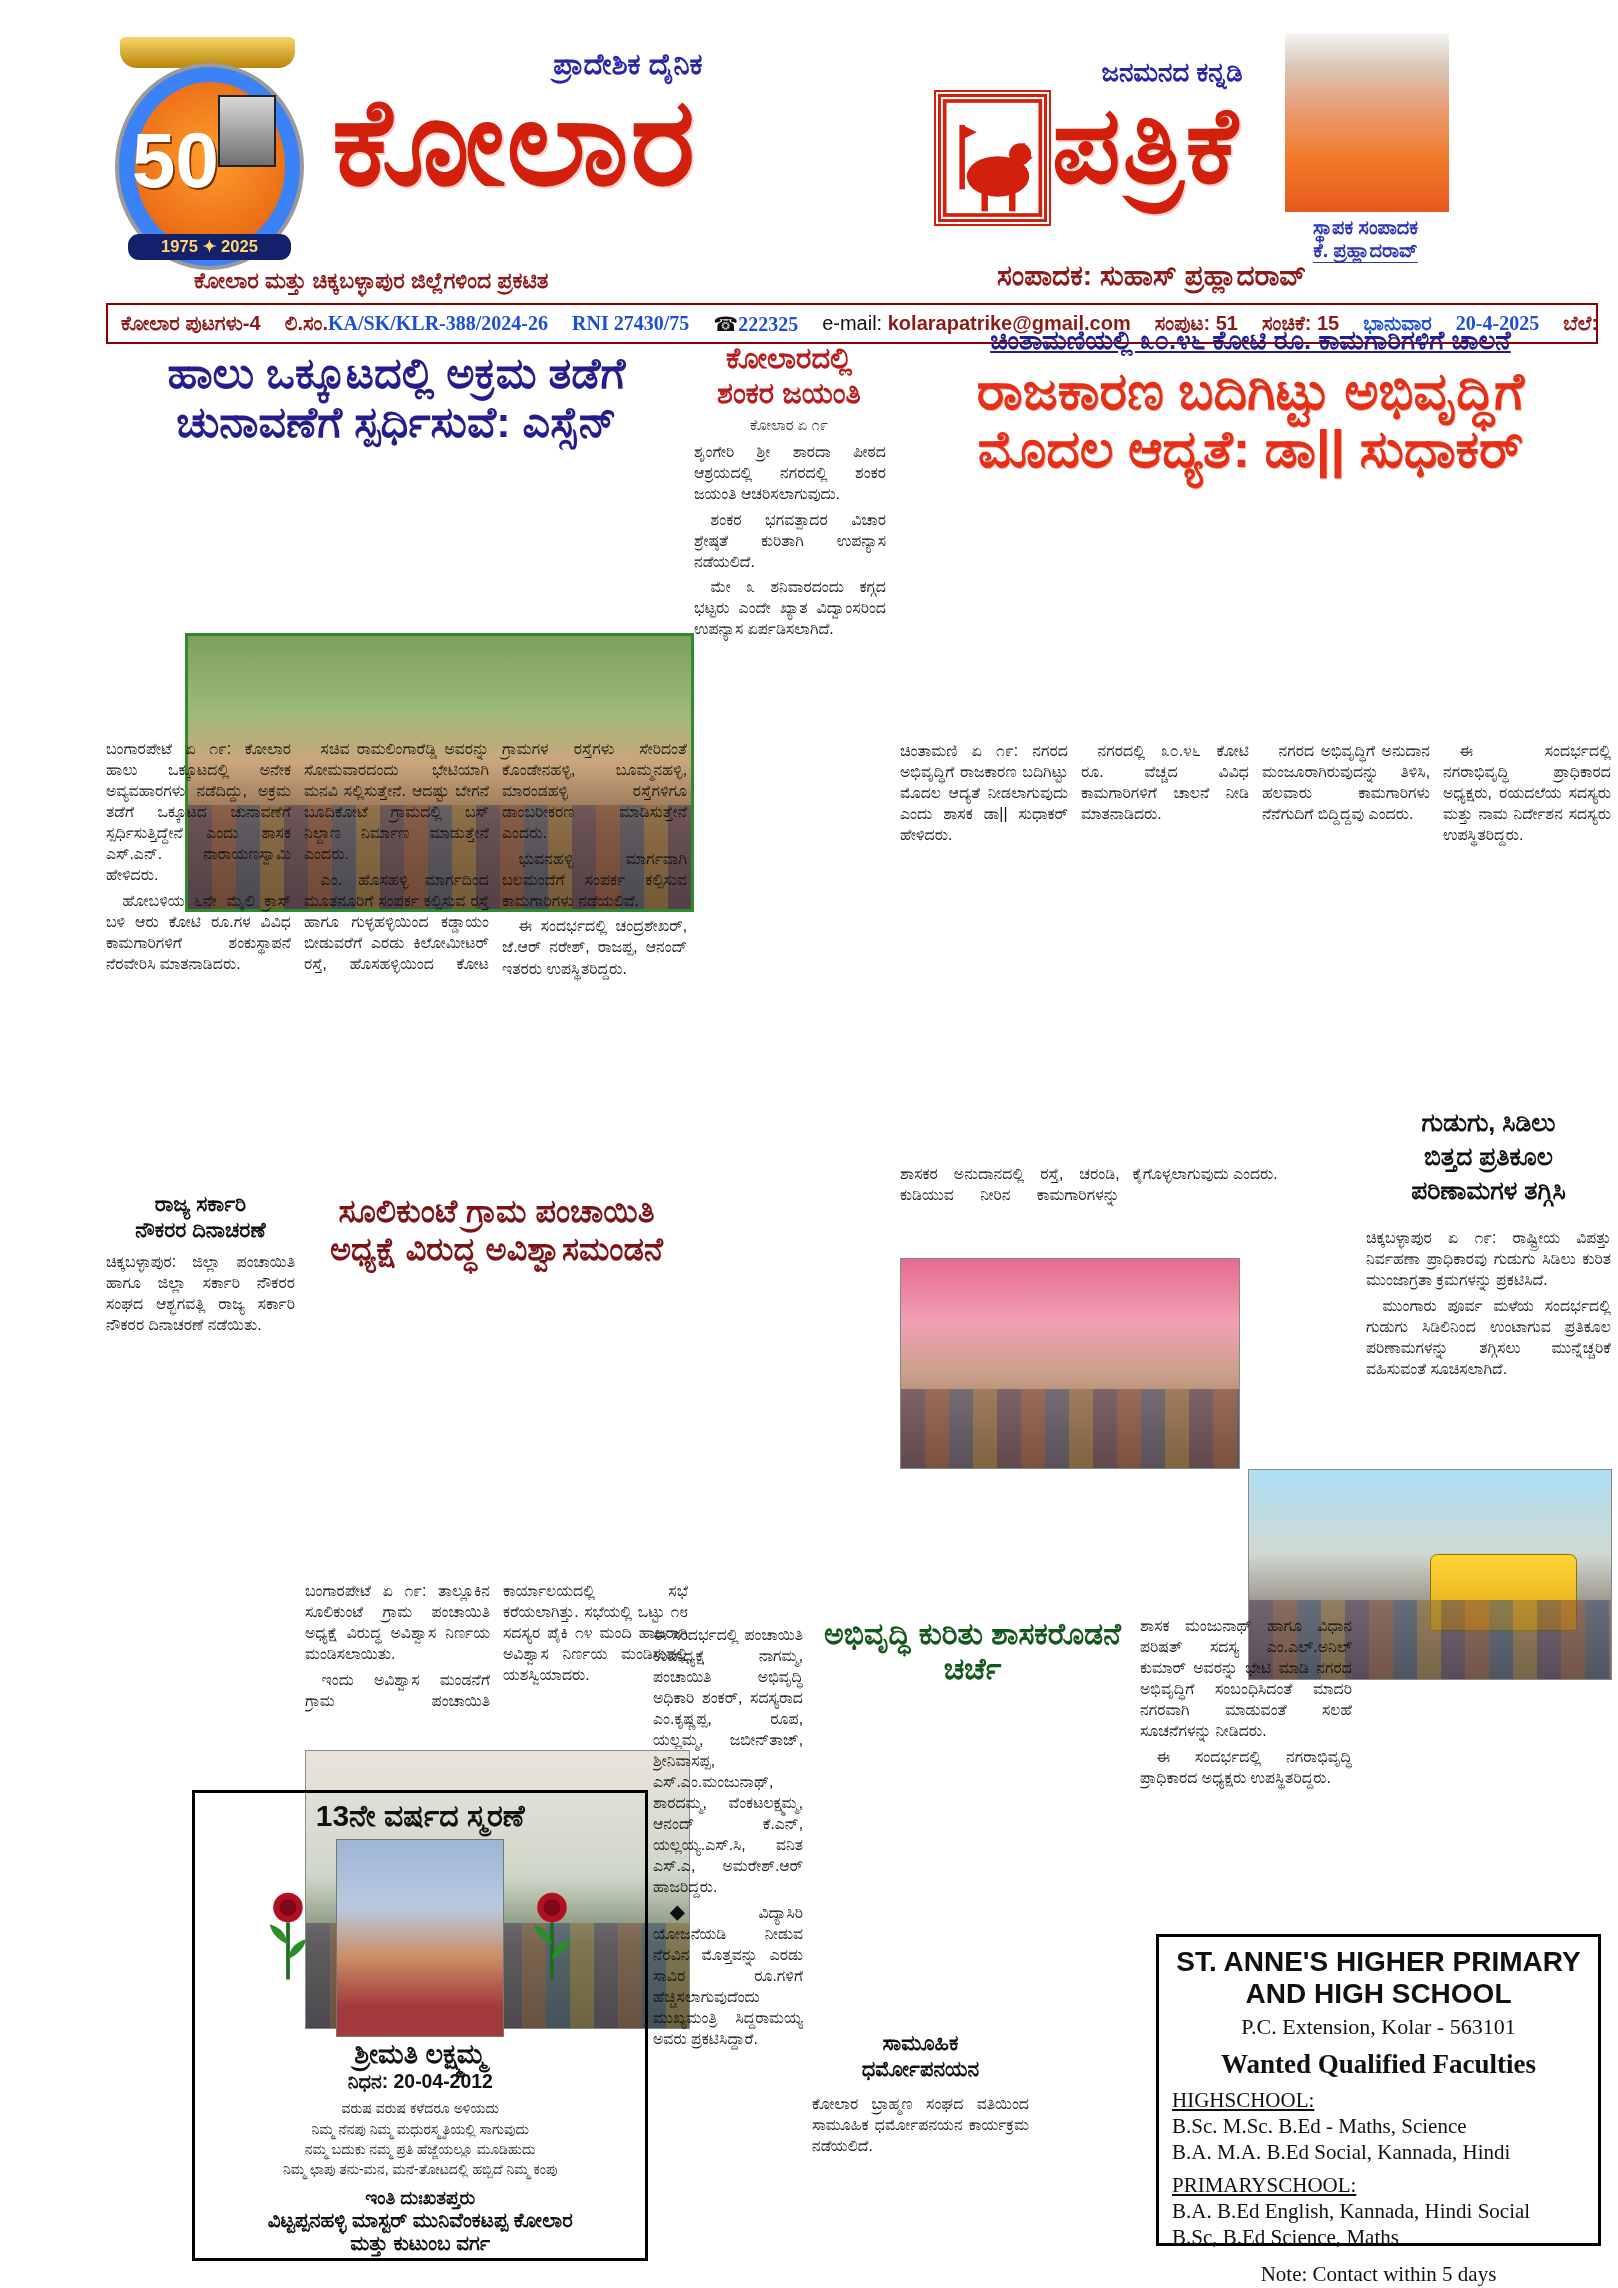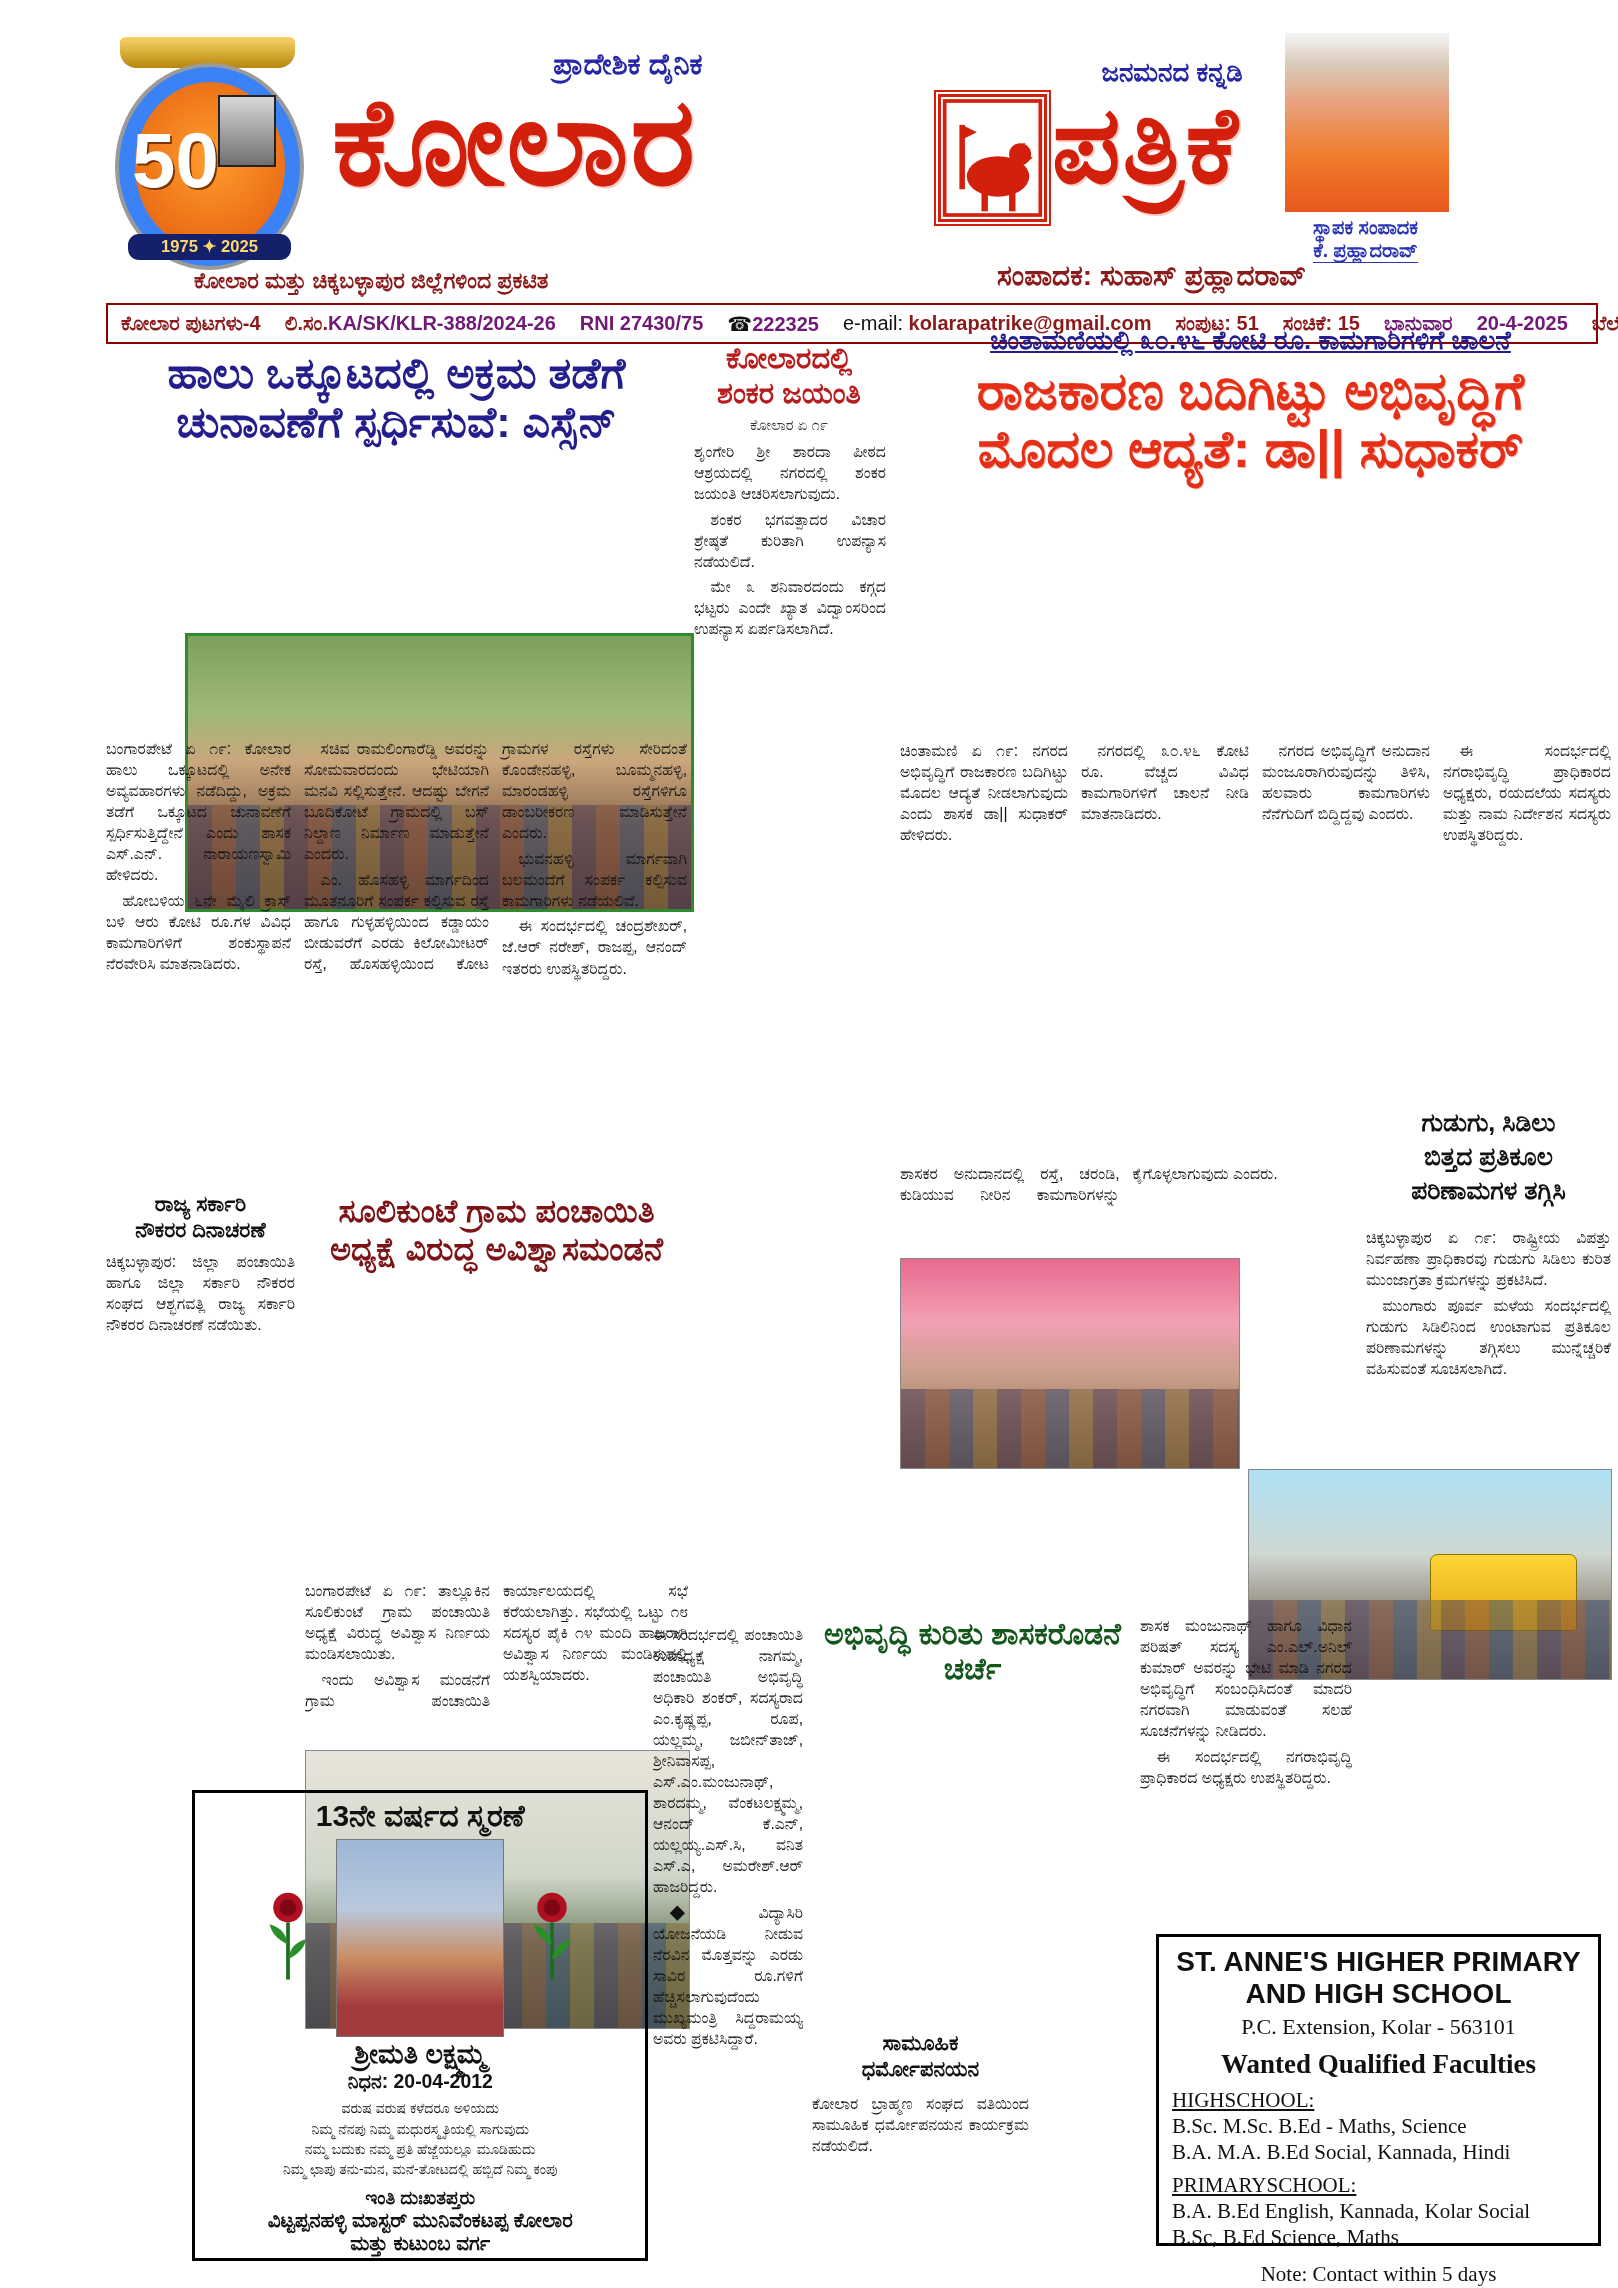--- a/index.html
+++ b/index.html
@@ -26,21 +26,21 @@
             text-shadow:1.8px 1.8px 0 #7a3400;}
   .badge-photo{position:absolute;right:24px;top:28px;width:54px;height:68px;
                background:linear-gradient(#d8d8d8,#6f6f6f);border:2.8px solid #222;}
   .badge-years{position:absolute;left:9.2px;bottom:5.5px;right:9.2px;height:26px;background:#15206b;
                color:#ffd76a;font-weight:bold;font-size:16.6px;line-height:26px;text-align:center;
                border-radius:11px;}
   
   .infobar{border:2.8px solid #8b0000;display:flex;align-items:center;gap:24px;
            padding:0 13px;font-size:20px;white-space:nowrap;}
   .maroon{color:#8b1a1a;font-weight:bold;}
-  .blackb{color:#701a75;font-weight:bold;}
+  .blackb{color:#1d4ed8;font-weight:bold;font-family:Liberation Serif, serif;}
   
   .hl-a{color:#241e8c;font-weight:bold;font-size:43px;line-height:1.15;}
   .kicker{color:#241e8c;font-weight:bold;font-size:26px;text-decoration:underline;}
   .hl-c{color:#e53017;font-weight:bold;font-size:52px;line-height:1.12;
         text-shadow:0.9px 0.9px 0 #f6b6ad;}
   .sub-maroon{color:#7c1417;font-weight:bold;font-size:32px;line-height:1.2;}
   .sub-black{color:#111;font-weight:bold;font-size:21px;line-height:1.25;}
   .sub-green{color:#14571c;font-weight:bold;font-size:30px;}
   .sub-f{color:#111;font-weight:bold;font-size:25px;line-height:1.35;}
   .colhead{color:#b91c1c;font-weight:bold;font-size:29px;line-height:1.2;}
@@ -295,21 +295,21 @@
   <div class="abs adbox ctr" style="left:1156px;top:1934px;width:413px;height:288px;">
     <div class="t1">ST. ANNE'S HIGHER PRIMARY</div>
     <div class="t1">AND HIGH SCHOOL</div>
     <div class="addr">P.C. Extension, Kolar - 563101</div>
     <div class="want">Wanted Qualified Faculties</div>
     <div style="text-align:left;">
       <div class="sec">HIGHSCHOOL:</div>
       <div class="ln">B.Sc. M.Sc. B.Ed - Maths, Science</div>
       <div class="ln">B.A. M.A. B.Ed Social, Kannada, Hindi</div>
       <div class="sec">PRIMARYSCHOOL:</div>
-      <div class="ln">B.A. B.Ed English, Kannada, Kolar Social</div>
+      <div class="ln">B.A. B.Ed English, Kannada, Hindi Social</div>
       <div class="ln">B.Sc, B.Ed Science, Maths</div>
     </div>
     <div class="note">Note: Contact within 5 days</div>
     <div class="mgmt">Principal and Management</div>
 
   </div>
 
 </div>
 
 

